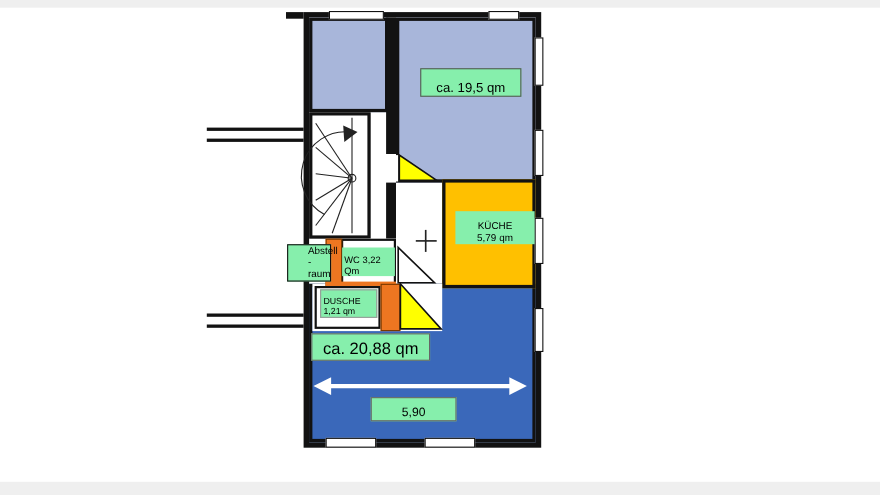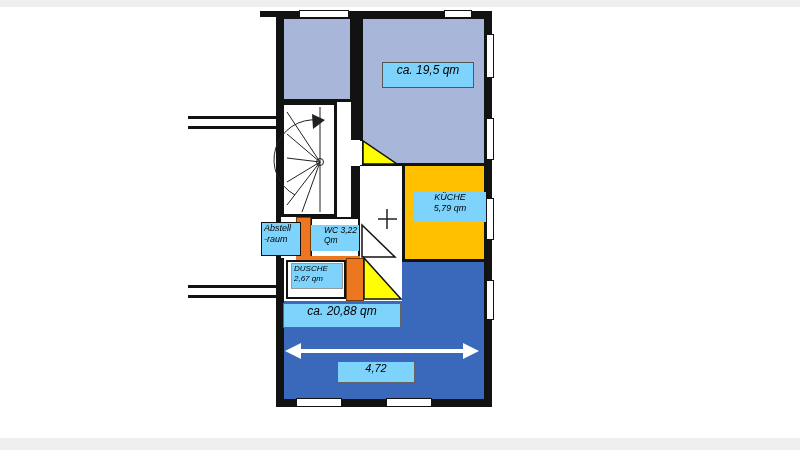--- a/index.html
+++ b/index.html
@@ -57,29 +57,29 @@
   #overlay-svg{left:0;top:0;z-index:8;pointer-events:none;}
   .tri-yellow{fill:var(--door-yellow,#ffff00);stroke:var(--wall-black,#121212);stroke-width:1.5;}
   .tri-white{fill:#ffffff;stroke:var(--wall-black,#121212);stroke-width:1.5;}
   .stair-line{stroke:#222;stroke-width:1;fill:none;}
   .cross-line{stroke:#222;stroke-width:1.5;}
   .arrow-line{stroke:#ffffff;stroke-width:4;}
   .arrow-head{fill:#ffffff;}
 
   
   .label-box{
-    background:#7dd3fc;z-index:9;display:flex;flex-direction:column;
-    align-items:center;justify-content:flex-start;text-align:center;line-height:1.2;font-style:italic;
+    background:#86efac;z-index:9;display:flex;flex-direction:column;
+    align-items:center;justify-content:flex-end;text-align:center;line-height:1.2;
   }
   #label-area-19{left:382px;top:62px;width:92px;height:26px;border:1px solid #555;font-size:12px;}
   #label-kitchen{left:414px;top:192px;width:72px;height:30px;font-size:9px;}
-  #label-wc{left:311px;top:225px;width:48px;height:26px;font-size:8.5px;align-items:flex-start;text-align:left;padding-left:13px;}
-  #label-abstell{left:261px;top:222px;width:40px;height:34px;border:1px solid var(--wall-black,#121212);font-size:9px;align-items:flex-start;text-align:left;padding-left:2px;}
+  #label-wc{left:311px;top:225px;width:48px;height:26px;font-size:8.5px;align-items:flex-start;text-align:left;padding-left:2px;}
+  #label-abstell{left:261px;top:222px;width:40px;height:34px;border:1px solid var(--wall-black,#121212);font-size:9px;align-items:flex-start;text-align:left;padding-left:18px;}
   #label-dusche{left:291px;top:263px;width:52px;height:26px;border:1px solid #999;font-size:8px;align-items:flex-start;text-align:left;padding-left:2px;}
-  #label-area-2088{left:283px;top:303px;width:118px;height:25px;border:1px solid #666;font-size:12px;}
+  #label-area-2088{left:283px;top:303px;width:108px;height:25px;border:1px solid #666;font-size:15px;}
   #label-dim{left:337px;top:361px;width:78px;height:22px;border:1px solid #666;font-size:11px;}
 </style>
 </head>
 <body>
 
 <div class="abs strip" id="strip-top"></div>
 <div class="abs strip" id="strip-bottom"></div>
 
 <div>
 
@@ -161,24 +161,24 @@
     <span>Qm</span>
   </div>
 
   <div class="abs label-box" id="label-abstell">
     <span>Abstell</span>
     <span>-raum</span>
   </div>
 
   <div class="abs label-box" id="label-dusche">
     <span>DUSCHE</span>
-    <span>2,67 qm</span>
+    <span>1,21 qm</span>
   </div>
 
   <div class="abs label-box" id="label-area-2088">
     <span>ca. 20,88 qm</span>
   </div>
 
   <div class="abs label-box" id="label-dim">
-    <span>4,72</span>
+    <span>5,90</span>
   </div>
 
 </div>
 
 </body></html>

